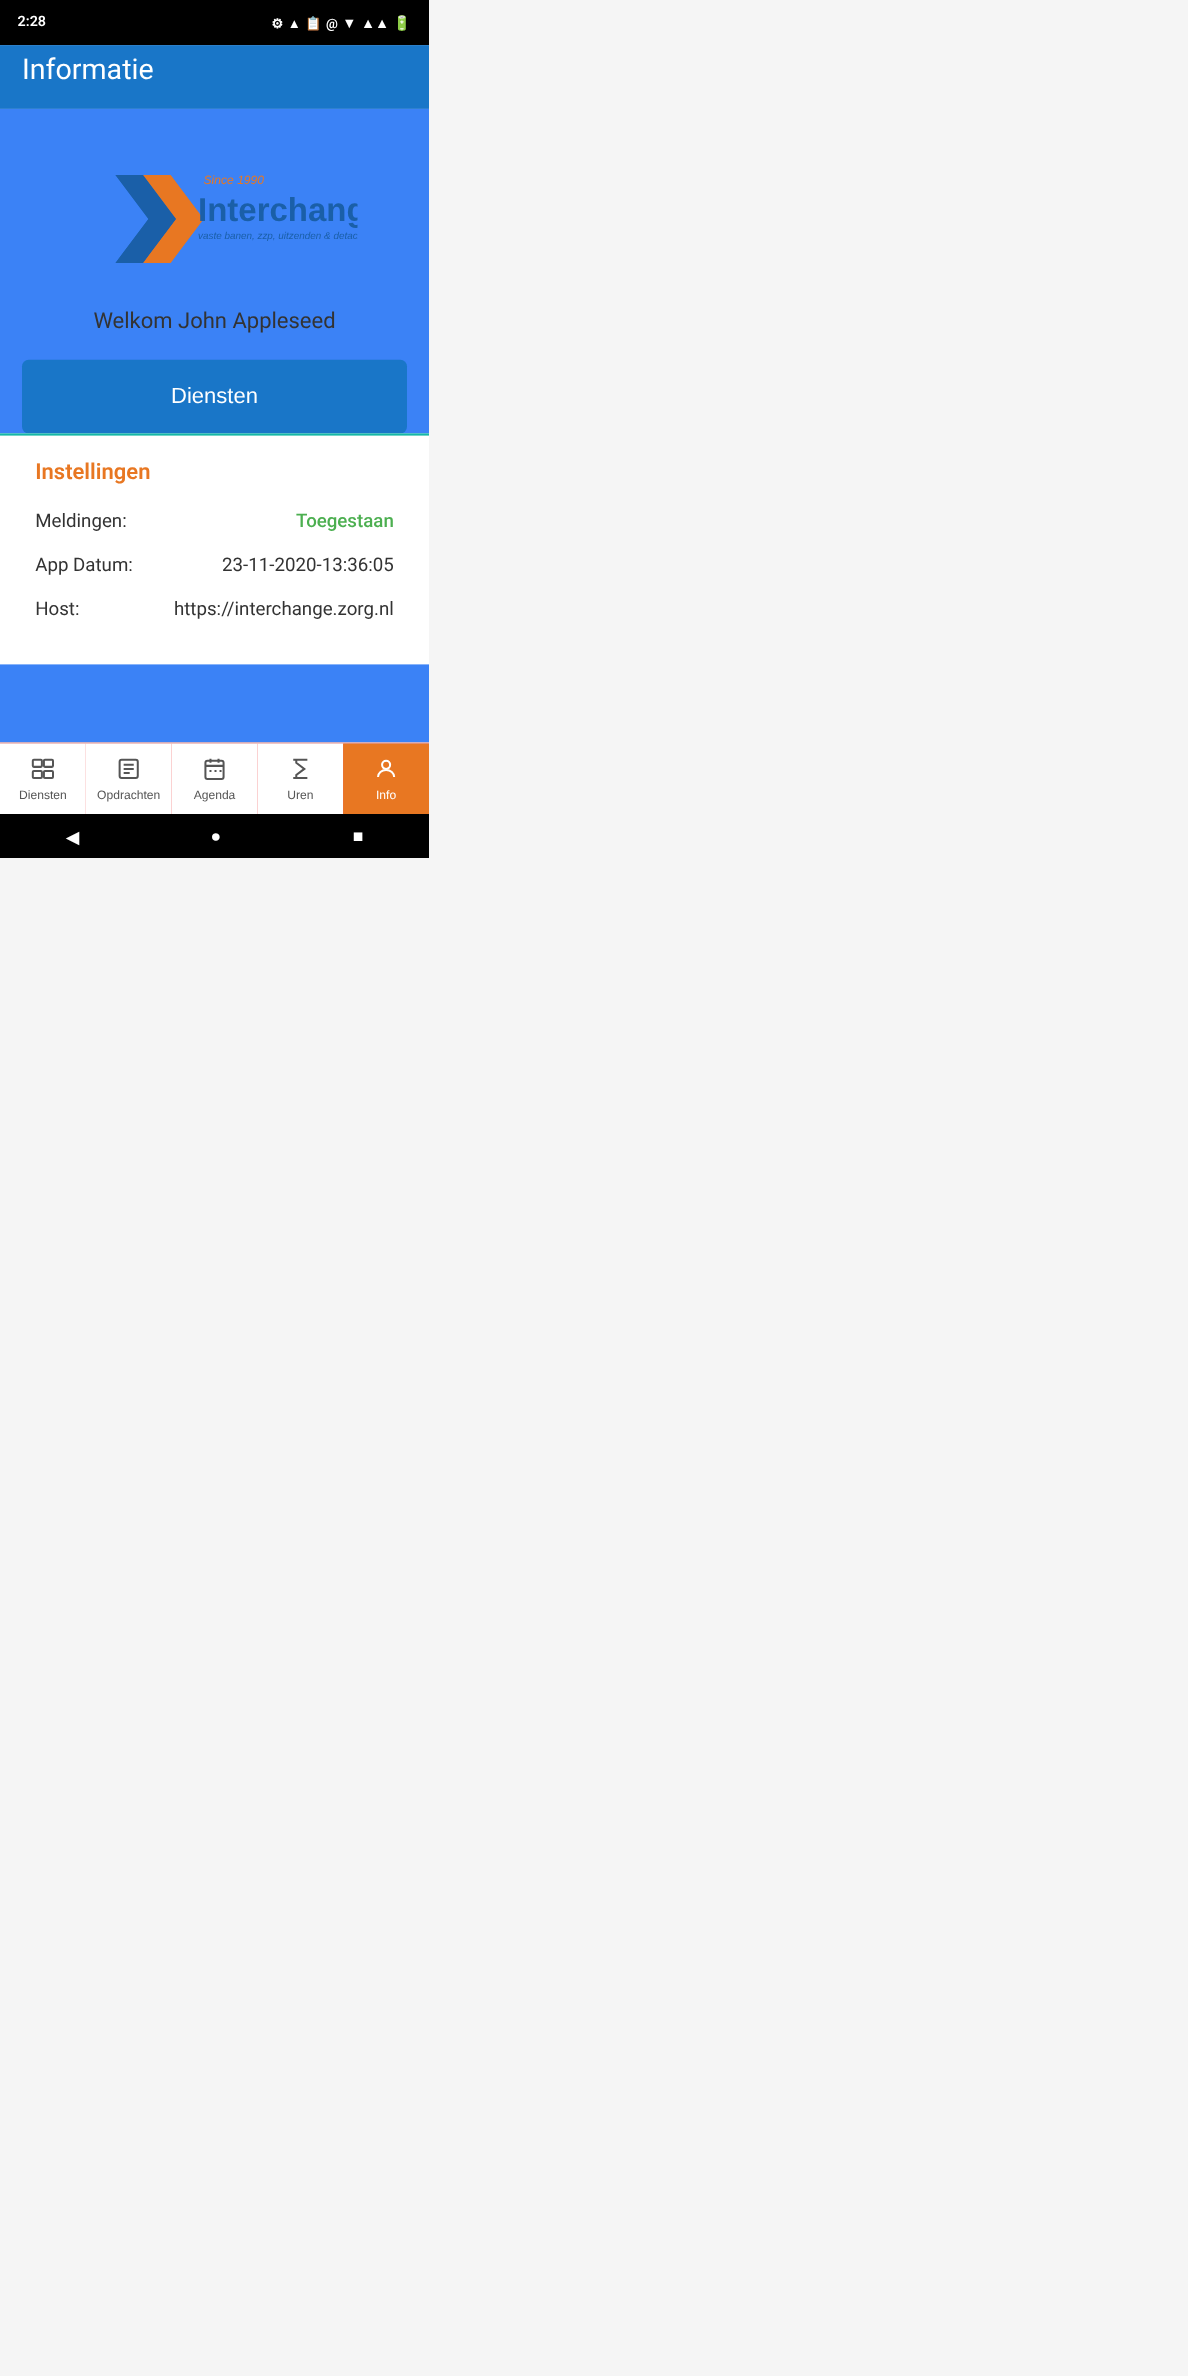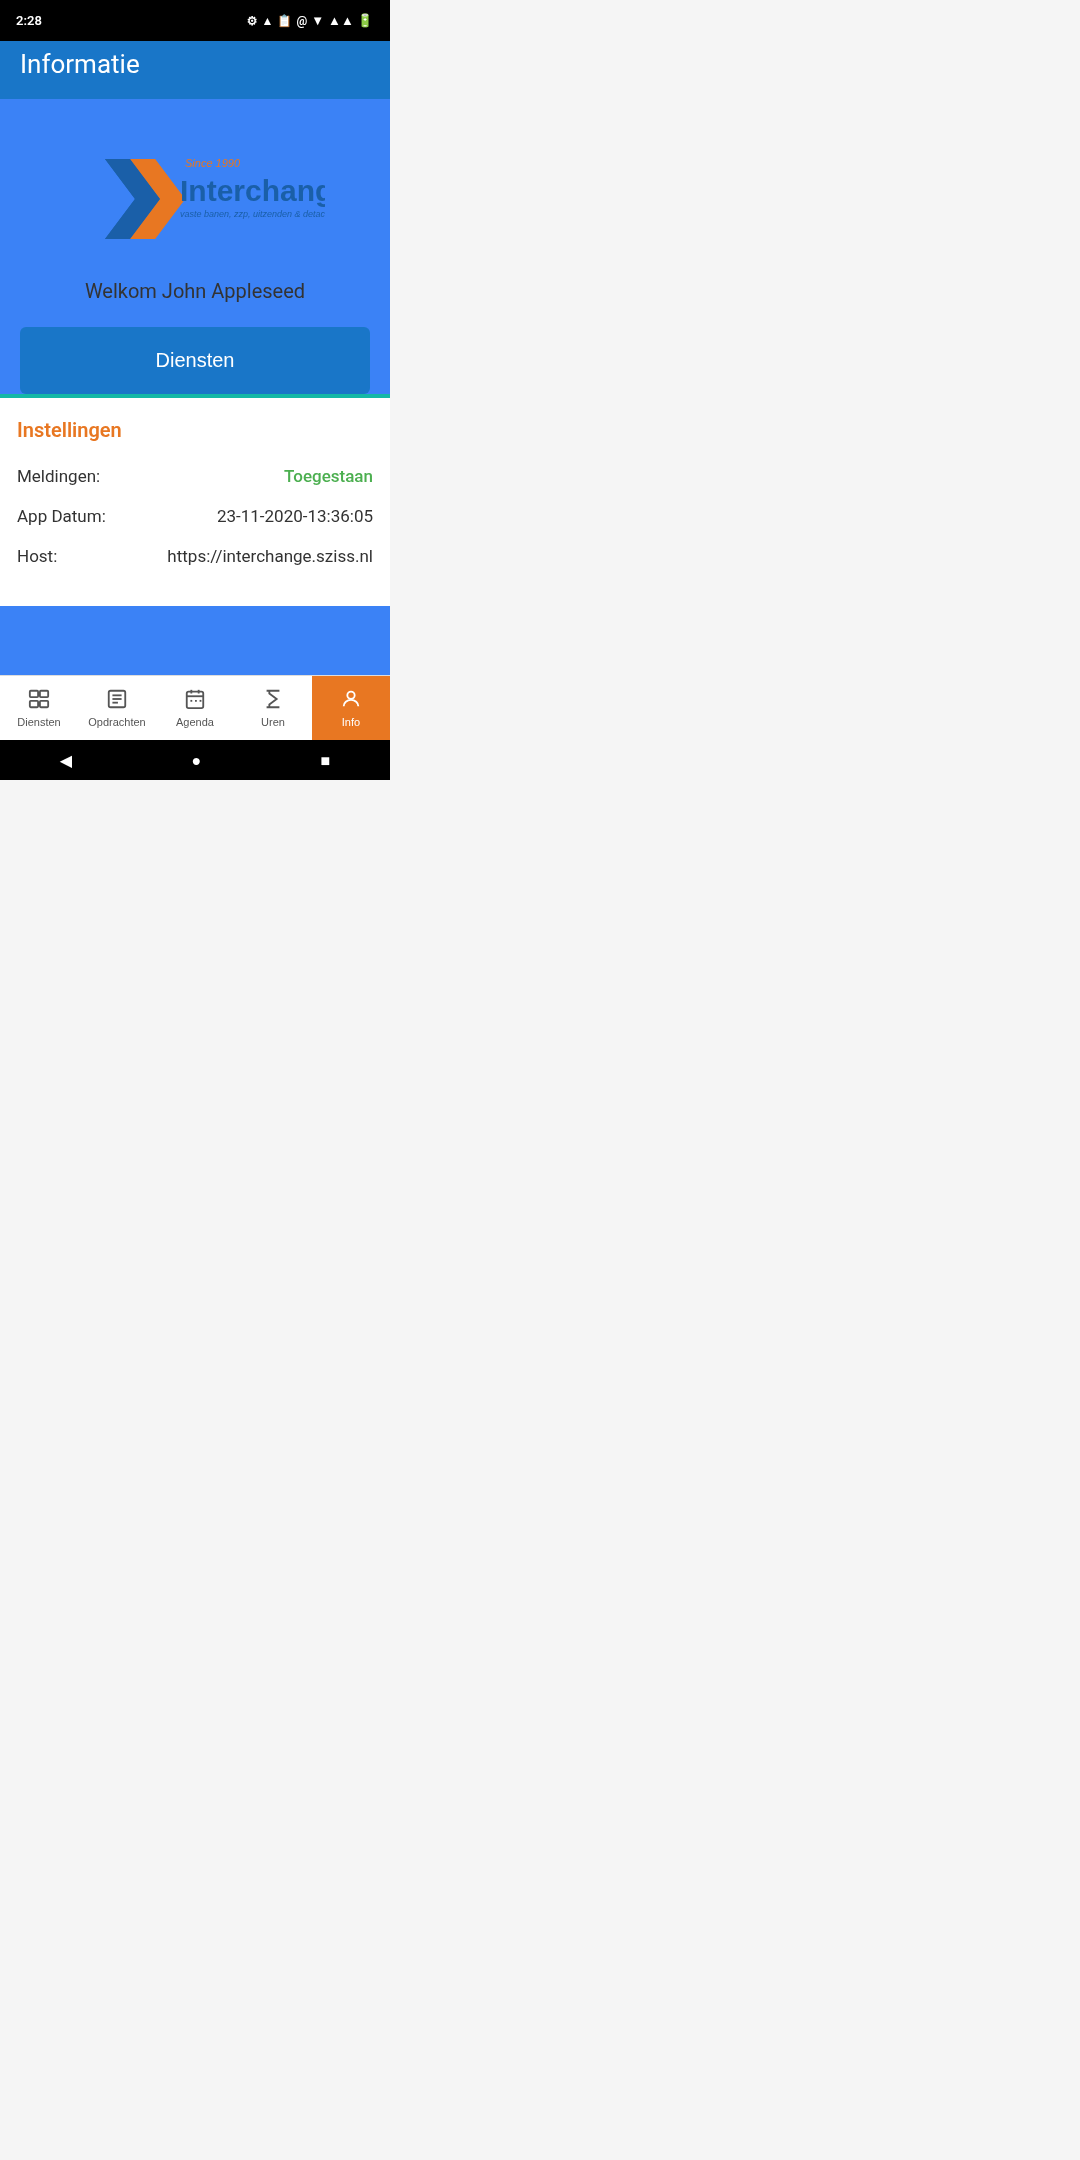--- a/index.html
+++ b/index.html
@@ -194,22 +194,22 @@
       font-size: 16px;
       cursor: pointer;
       padding: 8px;
     }
 
     .full-width-section {
       width: calc(100% + 40px);
       margin-left: -20px;
       margin-right: -20px;
       background: #fff;
-      border-top: 4px solid #14b8a6;
-      padding: 20px 17px;
+      border-top: 2px solid #14b8a6;
+      padding: 20px 32px;
     }
   </style>
 </head>
 <body>
 
 <div class="status-bar">
   <div class="status-bar-left">
     <span>2:28</span>
   </div>
   <div class="status-bar-right">
@@ -262,21 +262,21 @@
       <span class="settings-value allowed">Toegestaan</span>
     </div>
 
     <div class="settings-row">
       <span class="settings-label">App Datum:</span>
       <span class="settings-value">23-11-2020-13:36:05</span>
     </div>
 
     <div class="settings-row">
       <span class="settings-label">Host:</span>
-      <span class="settings-value">https://interchange.sziss.nl</span>
+      <span class="settings-value">https://interchange.zorg.nl</span>
     </div>
   </div>
 
 </div>
 
 <div class="bottom-nav">
 
   <button class="nav-item">
     <span class="nav-icon">
       <svg width="22" height="22" viewBox="0 0 24 24" fill="none" stroke="#555" stroke-width="2">

